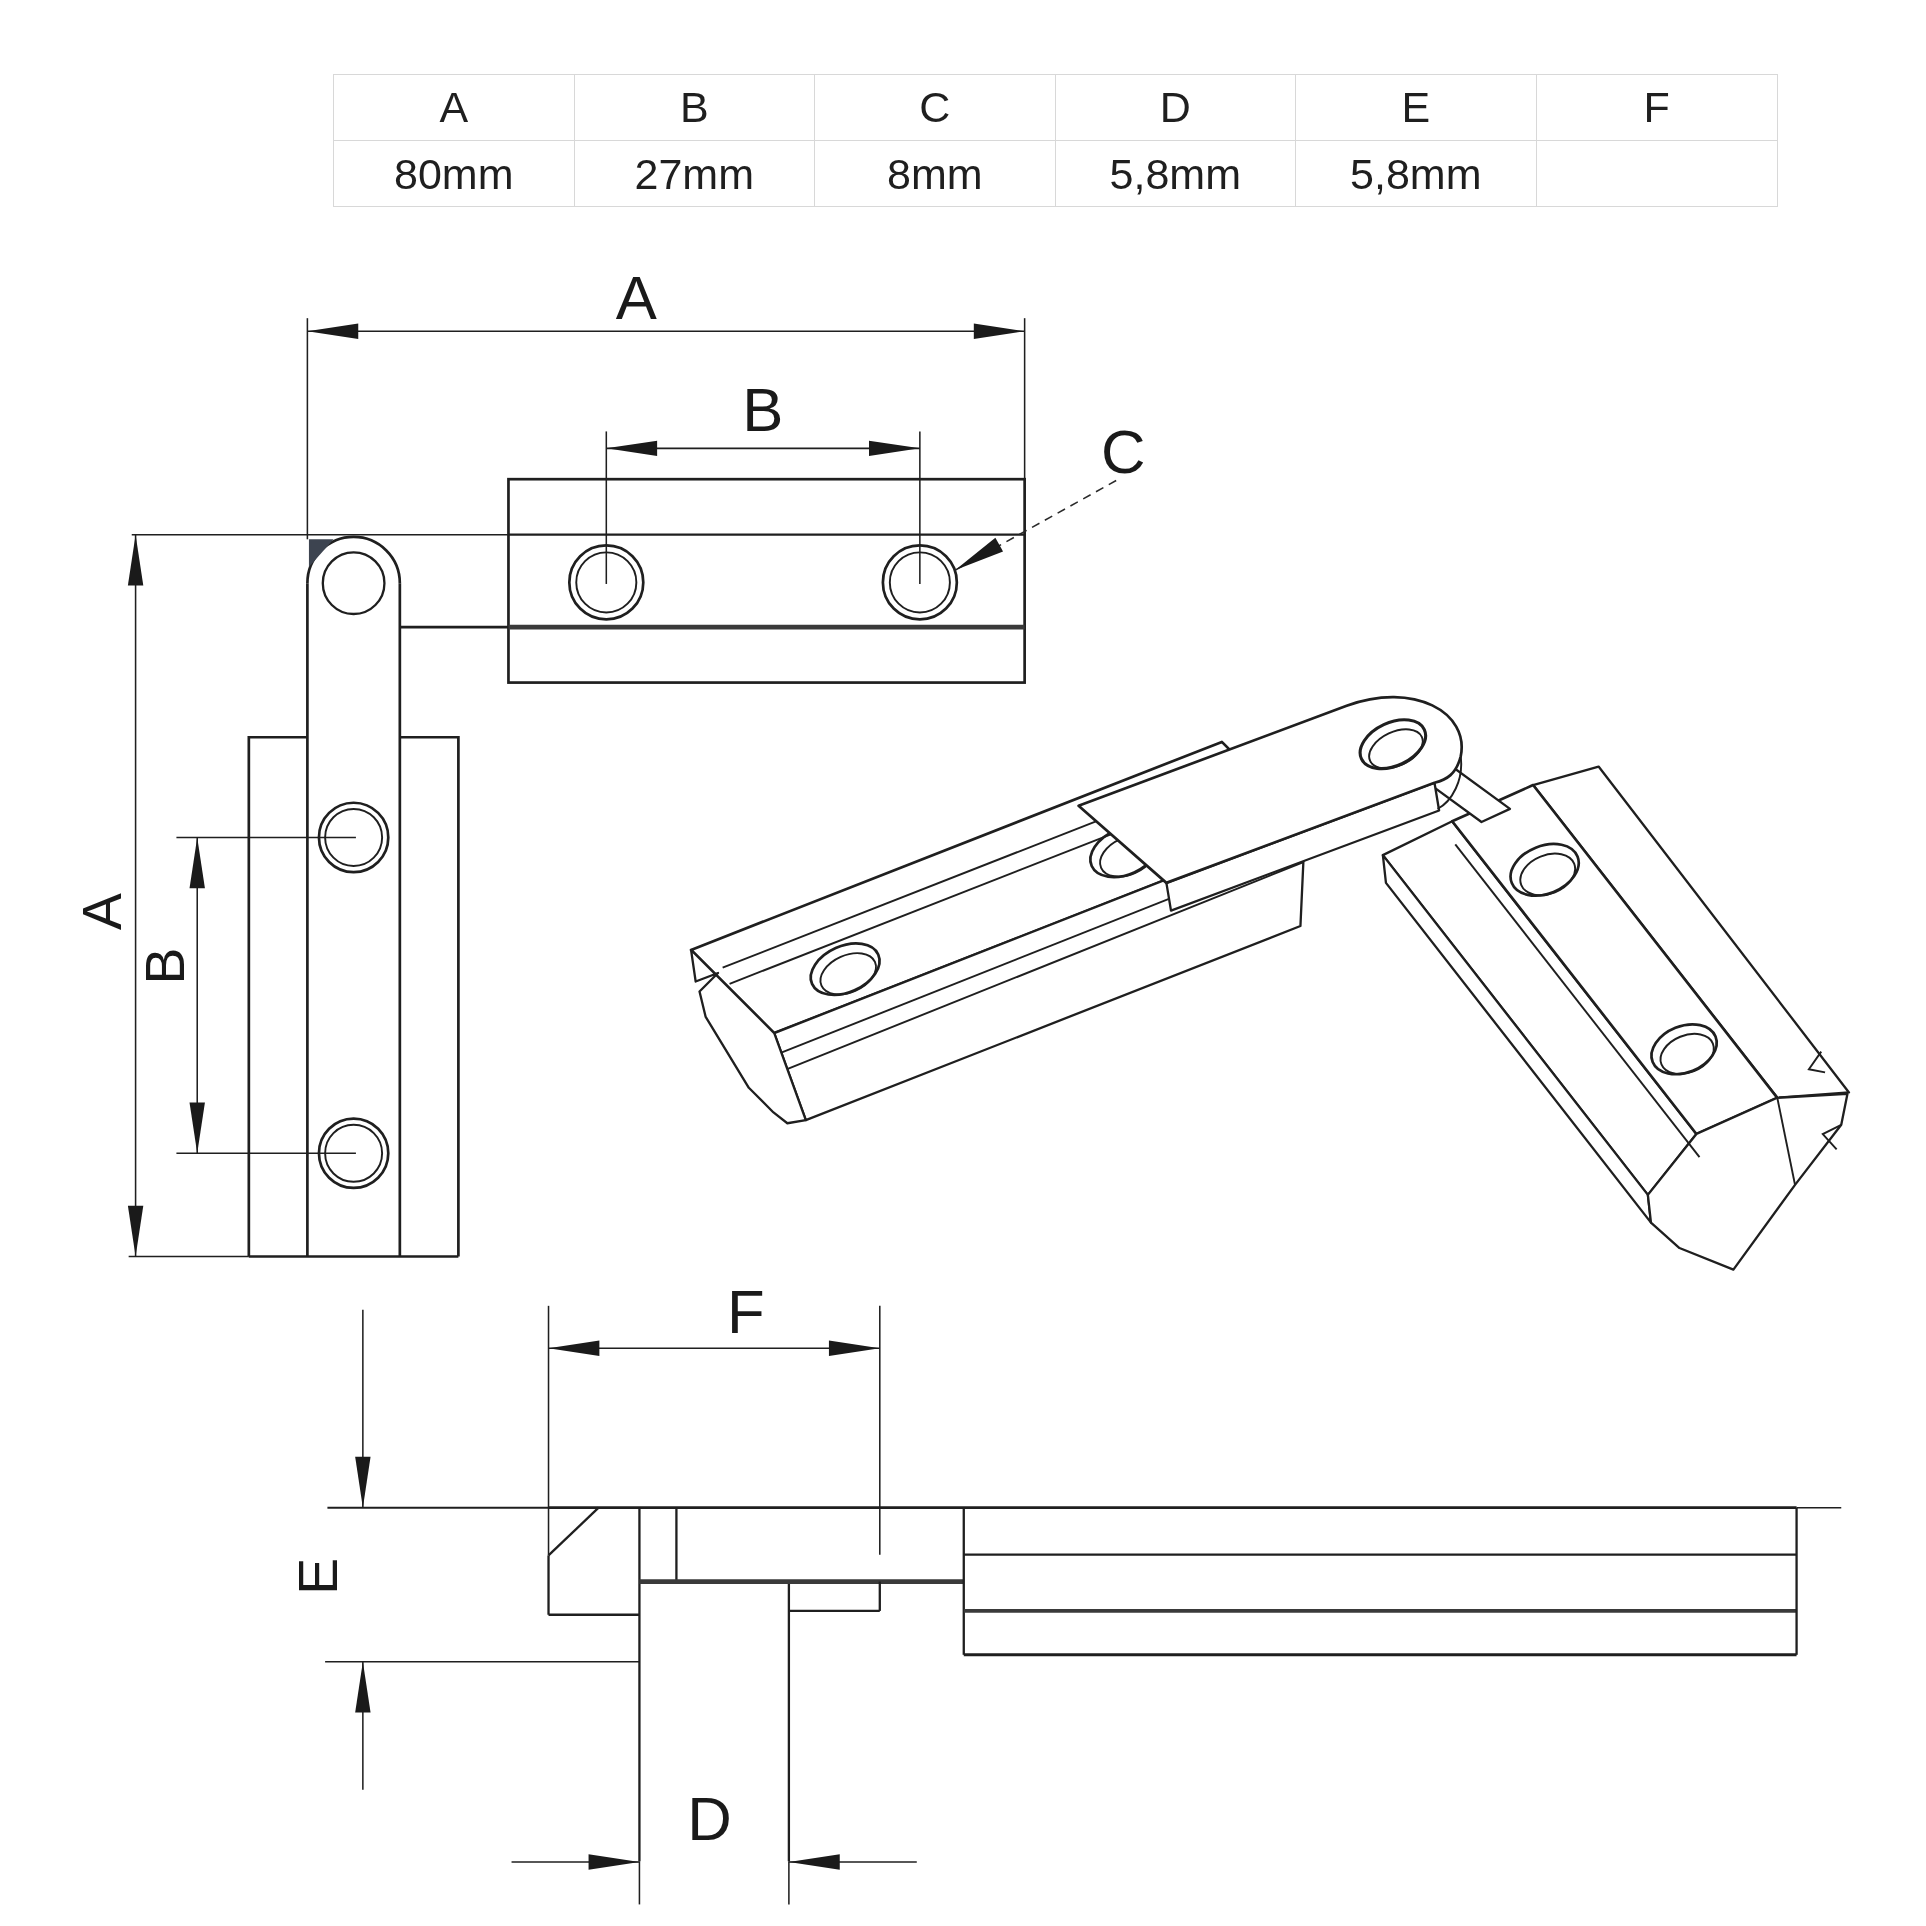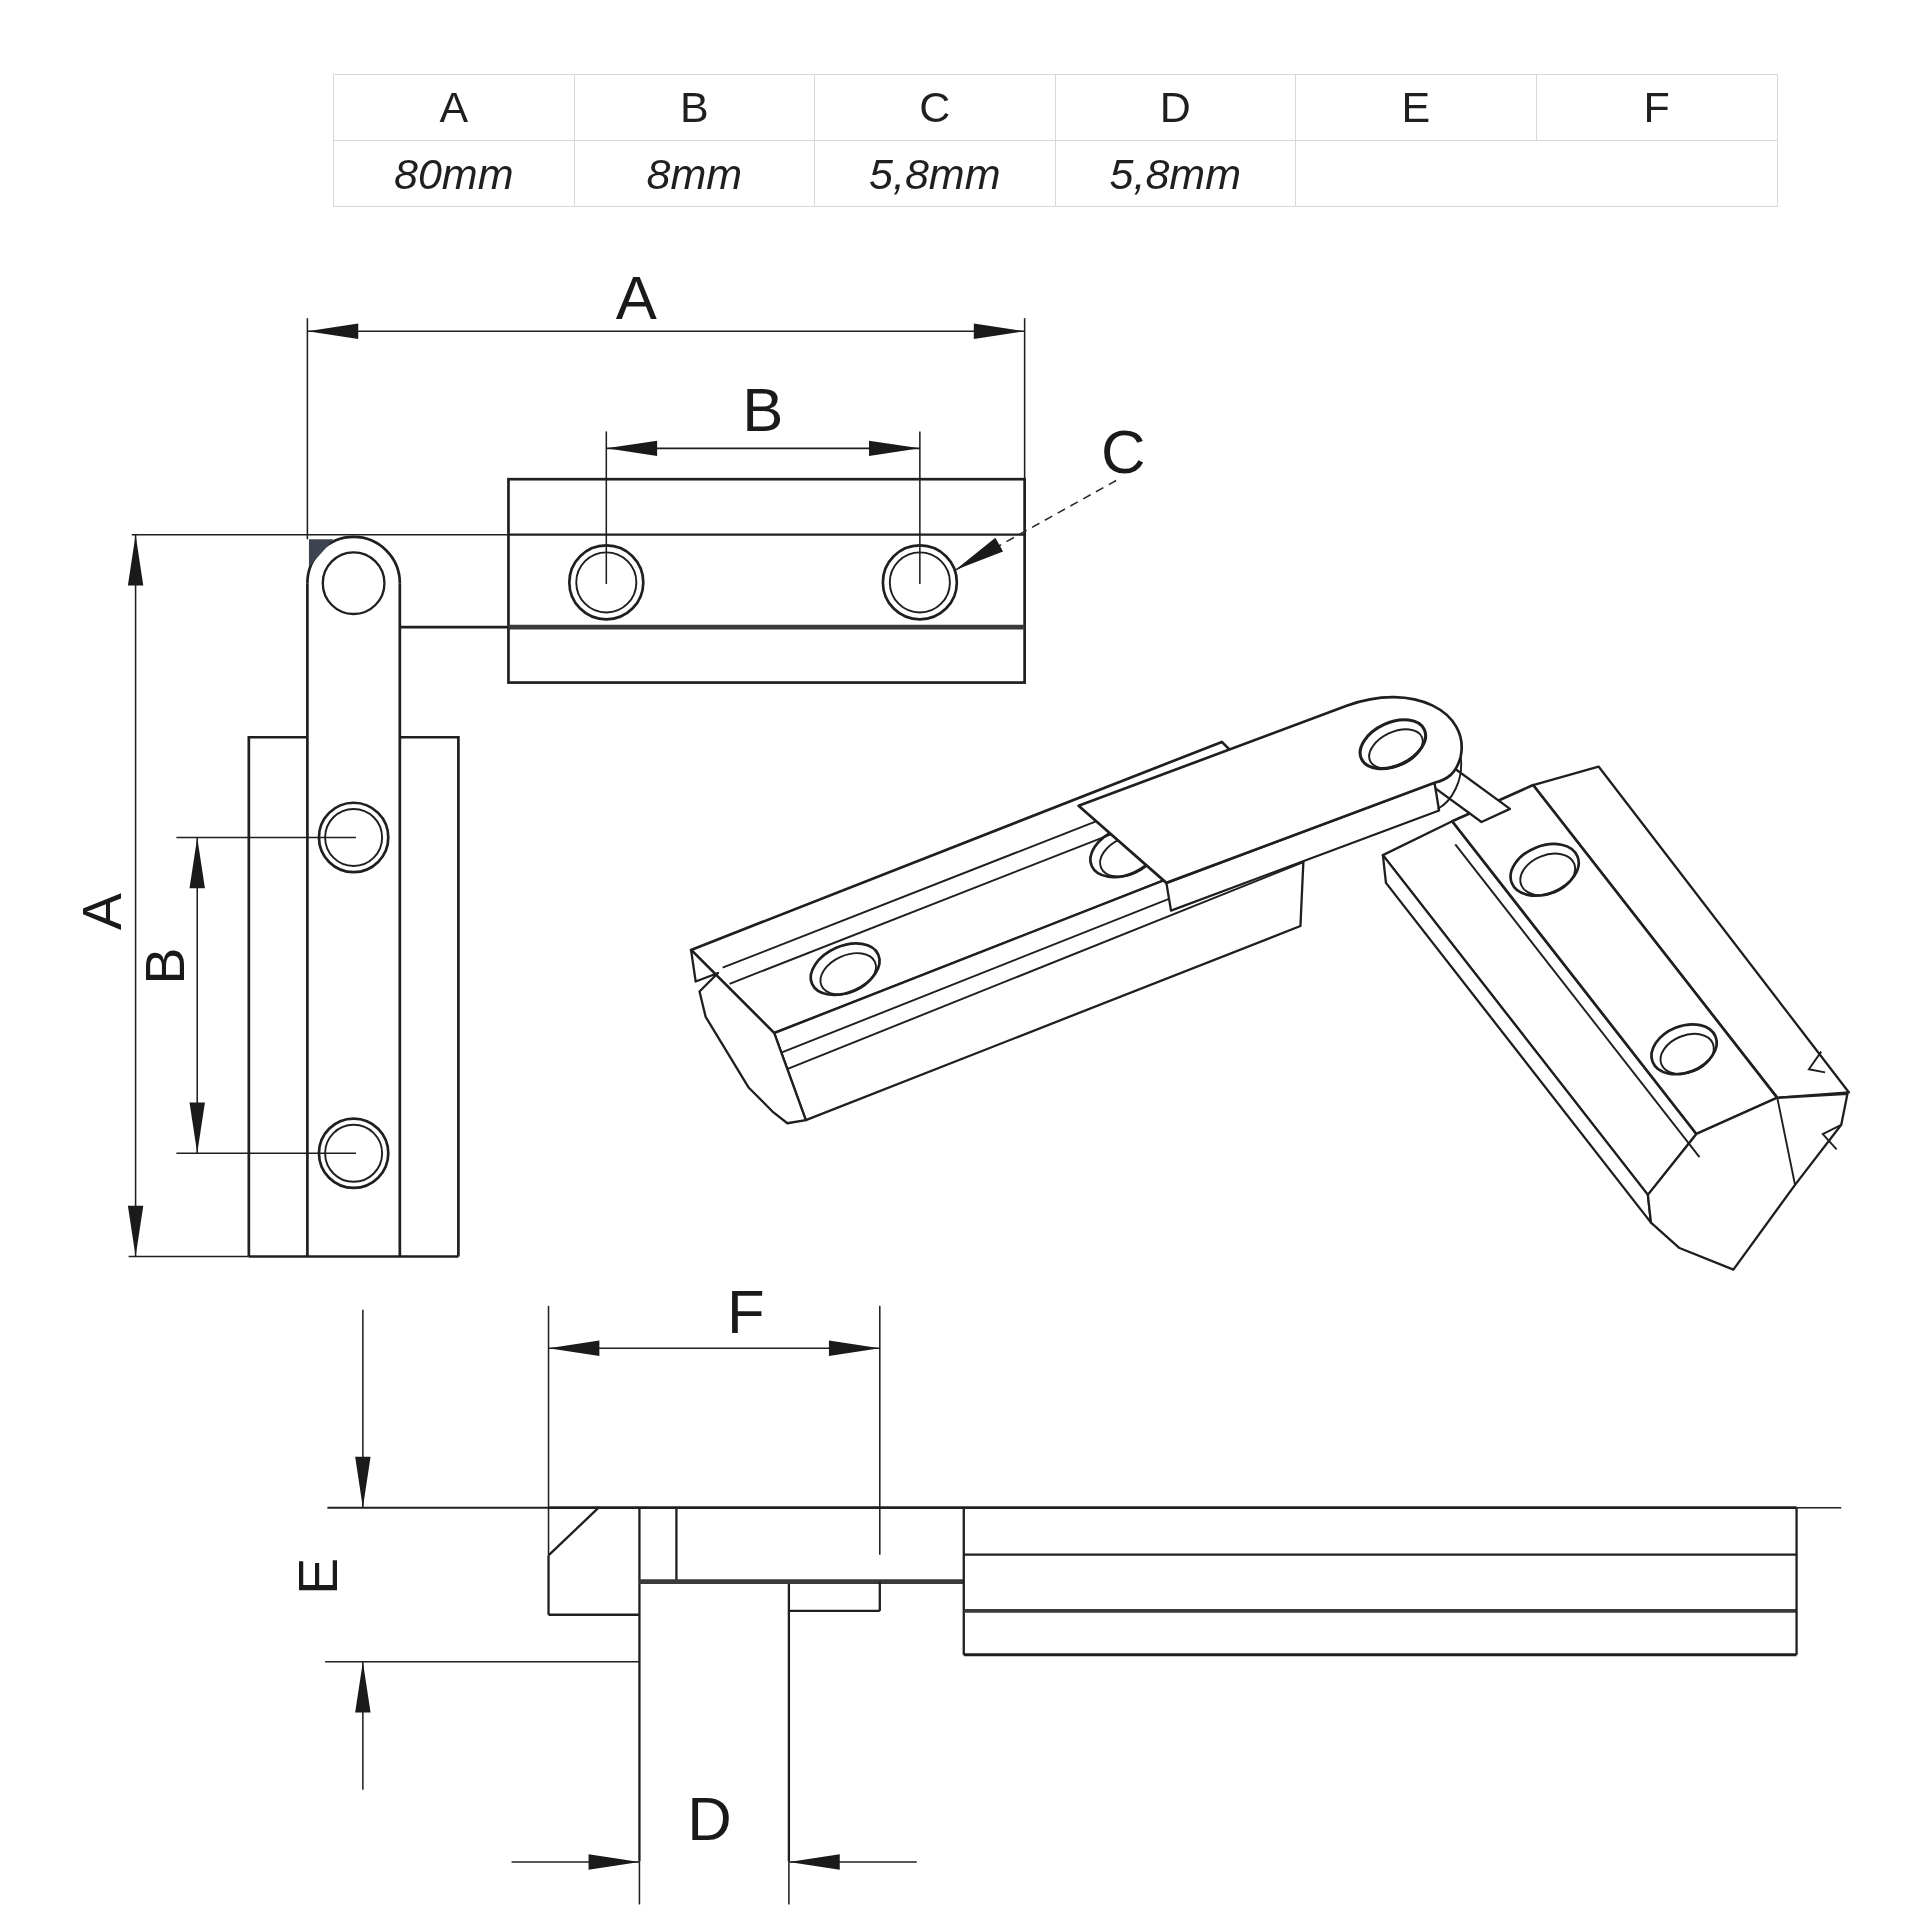--- a/index.html
+++ b/index.html
@@ -6,21 +6,21 @@
   .canvas{position:relative;width:1926px;height:1926px;background:#ffffff;overflow:hidden;
           font-family:"Liberation Sans",sans-serif;}
   
   .dim-table{position:absolute;left:333px;top:74px;width:1445px;height:133px;
              display:grid;grid-template-columns:repeat(6,1fr);grid-template-rows:66px 66px;
              border:1.5px solid #d8d8d8;box-sizing:border-box;background:#fff;}
   .dim-table .cell{display:flex;align-items:center;justify-content:center;
              border-right:1.5px solid #d8d8d8;border-bottom:1.5px solid #d8d8d8;
              font-size:43px;color:#1f1f1f;box-sizing:border-box;}
   .dim-table .cell:nth-child(6n){border-right:none;}
-  .dim-table .cell.last-row{border-bottom:none;font-style:italic;}
+  .dim-table .cell.last-row{border-bottom:none;}
   
   .ln{stroke:#1f1f1f;fill:none;stroke-linecap:butt;}
   .w2{stroke-width:2px;}
   .w25{stroke-width:2.5px;}
   .w3{stroke-width:3px;}
   .w35{stroke-width:3.5px;}
   .w4{stroke-width:4px;}
   .heavy{stroke:#3a3a3a;fill:none;stroke-width:6px;}
   .heavy5{stroke:#3a3a3a;fill:none;stroke-width:5px;}
   .arr{fill:#1a1a1a;stroke:none;}
@@ -38,20 +38,21 @@
 <div class="canvas">
 
   <div class="dim-table">
     <div class="cell">A</div>
     <div class="cell">B</div>
     <div class="cell">C</div>
     <div class="cell">D</div>
     <div class="cell">E</div>
     <div class="cell">F</div>
     <div class="cell last-row">80mm</div>
+    <div class="cell last-row">27mm</div>
     <div class="cell last-row">8mm</div>
     <div class="cell last-row">5,8mm</div>
     <div class="cell last-row">5,8mm</div>
   </div>
 
   <svg width="1926" height="1926" viewBox="0 0 2500 2500" style="position:absolute;left:0;top:0;">
 
     <g>
       <rect x="660" y="622" width="670" height="264" class="ln w35"></rect>
       <line x1="171" y1="694" x2="660" y2="694" class="ln w2"></line>

